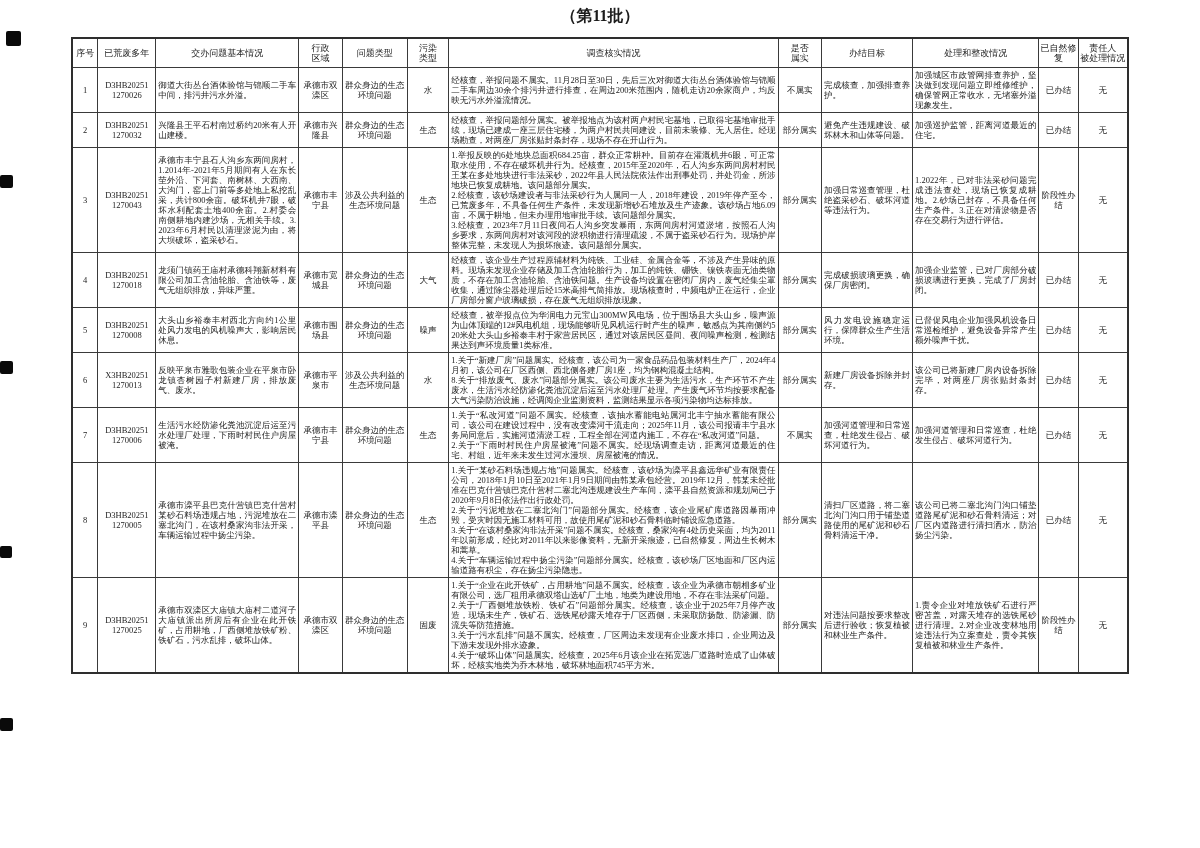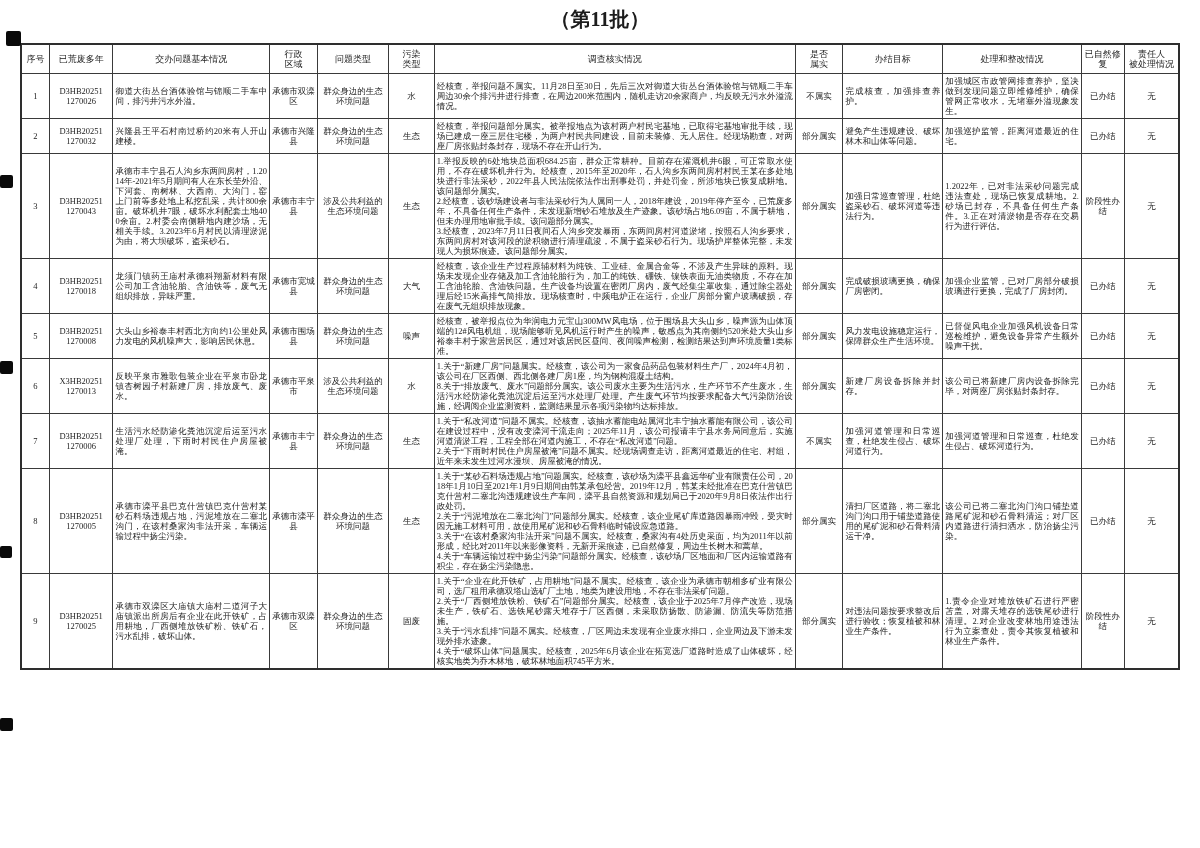--- a/index.html
+++ b/index.html
@@ -12,23 +12,23 @@
   .scan-mark{position:absolute;background:#0a0a0a;}
   .m1{left:6px;top:31px;width:15px;height:15px;border-radius:2px;}
   .m2{left:0;top:175px;width:13px;height:13px;border-radius:2px;}
   .m3{left:0;top:361px;width:13px;height:13px;border-radius:2px;}
   .m4{left:0;top:546px;width:12px;height:12px;border-radius:2px;}
   .m5{left:0;top:718px;width:13px;height:13px;border-radius:2px;}
   .title{
     margin:86px 60px 0 60px;text-align:center;font-size:30px;font-weight:bold;
     letter-spacing:1px;line-height:34px;
   }
-  .subtitle{text-align:center;font-size:20px;font-weight:bold;margin-top:6px;}
+  .subtitle{text-align:center;font-size:16px;font-weight:bold;margin-top:6px;}
   table.main{
-    table-layout:fixed;border-collapse:collapse;width:1160px;
+    table-layout:fixed;border-collapse:collapse;width:1058px;
     margin:10px auto 0 auto;border:2px solid #2e2e2e;
   }
   th,td{
     border:1px solid #3a3a3a;vertical-align:middle;
     font-size:8.5px;line-height:10px;padding:2px 2px;
     white-space:pre-line;word-break:break-all;text-align:center;
   }
   th{font-size:9px;line-height:10.5px;font-weight:normal;padding:3px 1px;height:22px;}
   td.c-problem,td.c-investigation,td.c-goal,td.c-action{
     text-align:justify;text-align-last:left;

